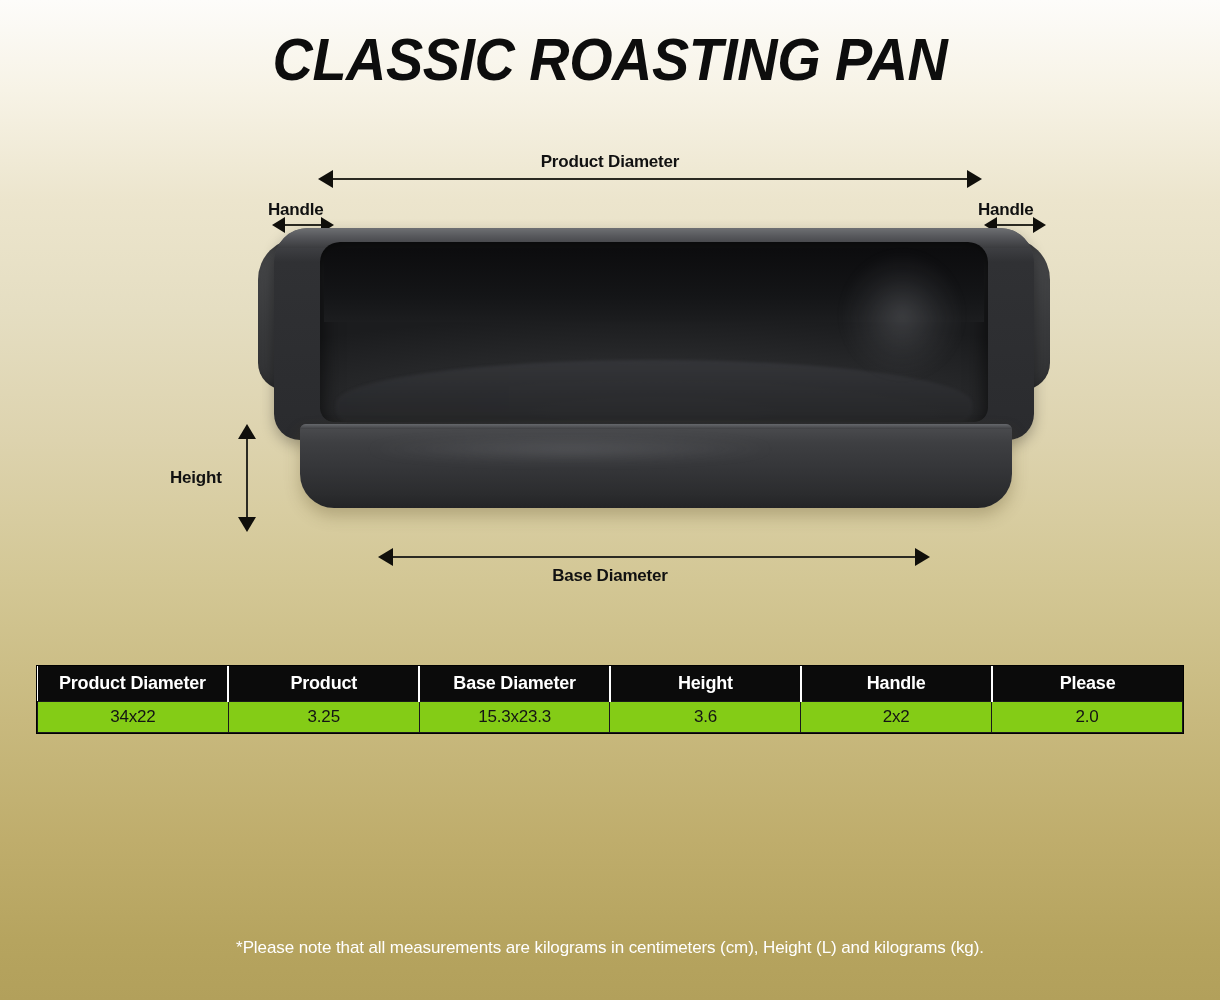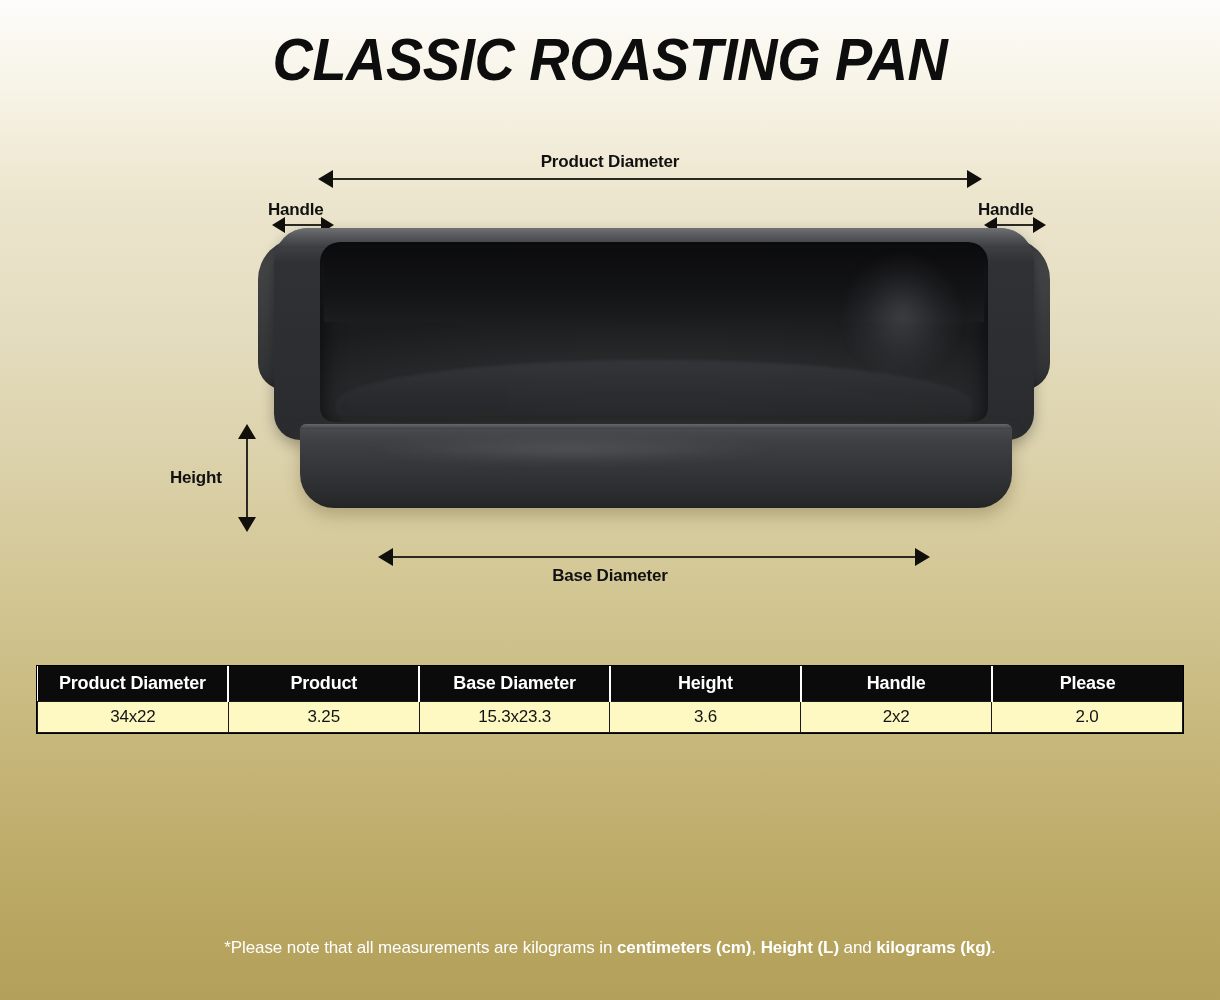--- a/index.html
+++ b/index.html
@@ -268,41 +268,41 @@
     color: #ffffff;
     font-size: 18px;
     font-weight: 700;
     height: 35px;
     text-align: center;
     letter-spacing: -0.2px;
     border-right: 2px solid #ffffff;
   }
   .spec-table th:last-child { border-right: none; }
   .spec-table td {
-    background: #fef9c3;
+    background: #84cc16;
     color: #141414;
     font-size: 17px;
     height: 31px;
     text-align: center;
     border: 1px solid #1a1a1a;
     letter-spacing: -0.2px;
   }
 
   
   .footnote {
     position: absolute;
     top: 938px;
     left: 0;
     width: 1220px;
     text-align: center;
     font-size: 17px;
     color: #ffffff;
     letter-spacing: -0.1px;
   }
-  .footnote b { font-weight: 700; }
+  .footnote b { font-weight: 400; }
 </style>
 </head>
 <body>
 
 <div class="stage">
 
   <div class="title">CLASSIC ROASTING PAN</div>
 
   <div class="callout-label" id="label-product-diameter">Product Diameter</div>
 

